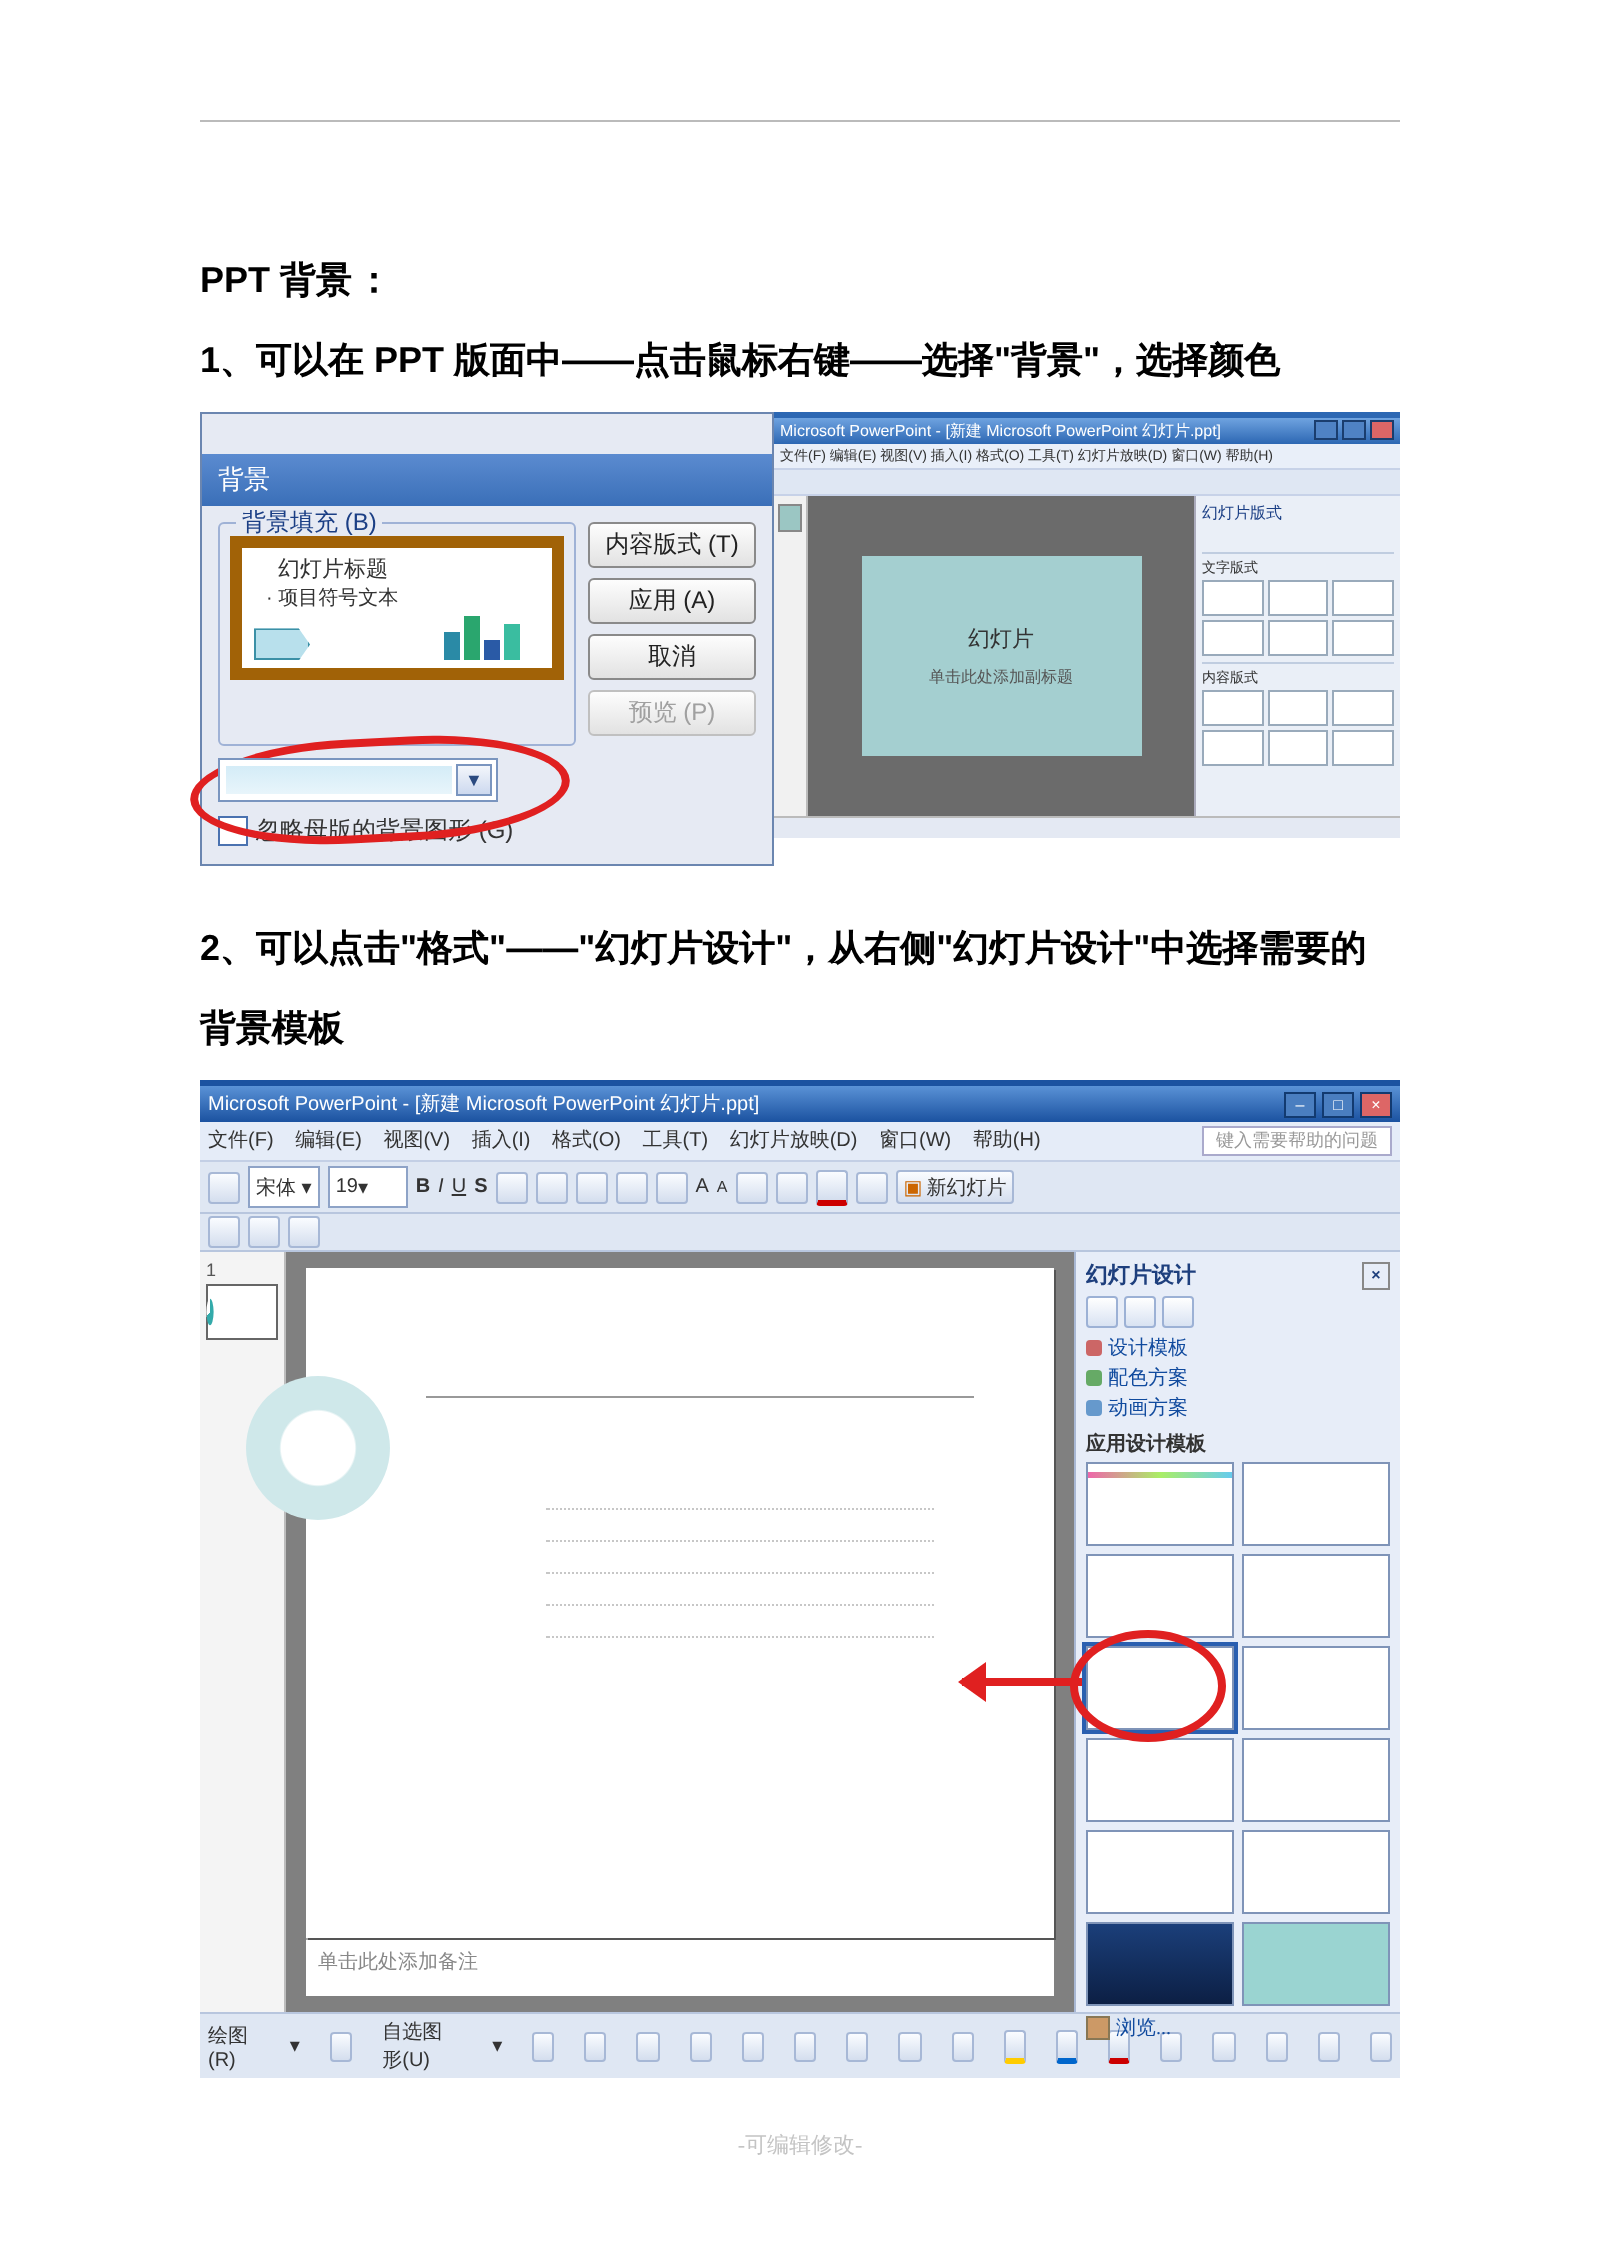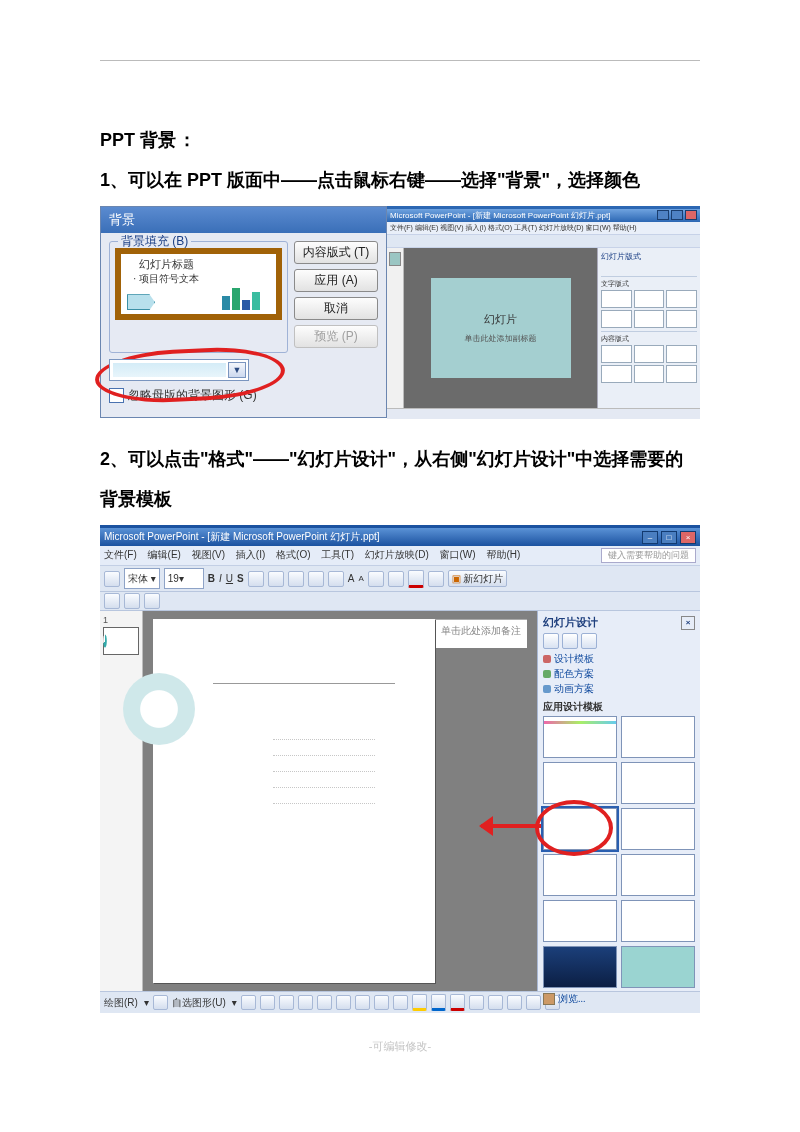--- a/index.html
+++ b/index.html
@@ -43,20 +43,21 @@
     background: #e6eaf3;
     border: 1px solid #6b86b0;
     position: relative;
     font-family: "Microsoft YaHei", sans-serif;
   }
   .dialog-title {
     background: linear-gradient(#5b8bd0, #3a6fb8);
     color: #fff;
     font-size: 13px;
     padding: 4px 8px;
+    margin-top: 20px;
   }
   .dialog-body {
     padding: 8px 8px 6px 8px;
     display: flex;
     gap: 6px;
   }
   .fieldset {
     flex: 1;
     border: 1px solid #9fb2d6;
     border-radius: 3px;
@@ -209,21 +210,21 @@
     display:flex; align-items:center; gap:4px;
     font-size:10px;
   }
   .s2-tb-sel { background:#fff; border:1px solid #8ea3c7; padding:2px 3px; height:15px; display:flex;align-items:center;}
   .s2-tb-icon { width:14px; height:14px; background:linear-gradient(#fafcff,#d4deee); border:1px solid #a7b8d6; border-radius:2px;}
   .s2-main { display:flex; height:380px; background:#fff;}
   .s2-outline { width:36px; background:#f4f4f4; border-right:1px solid #bdbdbd; padding:4px 3px;}
   .s2-outline .num { font-size:9px; color:#555;}
   .s2-outline .thumb { height:26px; background:#fff; border:1px solid #666; margin-top:2px; position:relative;}
   .s2-outline .thumb::before { content:''; position:absolute; left:-2px; top:2px; bottom:2px; width:6px; background:conic-gradient(#3aa 0 60%, #fff 0); border-radius:50%; transform:scale(0.6);}
-  .s2-edit { flex:1; background:#808080; padding:8px 10px; display:flex; flex-direction:row;}
+  .s2-edit { flex:1; background:#808080; padding:8px 10px; display:flex; flex-direction:column;}
   .s2-slide { background:#fff; flex:1; position:relative; box-shadow:1px 1px 0 #555;}
   .s2-slide .ring {
     position:absolute; left:-30px; top:54px; width:72px; height:72px;
     background: radial-gradient(circle at 50% 50%, #fff 0 36%, #cfe8ea 38% 100%);
     border-radius:50%;
   }
   .s2-slide .title-line {
     position:absolute; left:60px; right:40px; top:64px; border-top:1px solid #999; height:1px;
   }
   .s2-slide .sub-lines { position:absolute; left:120px; top:120px; right:60px;}
@@ -252,21 +253,21 @@
   .s2-arrow {
     position:absolute; width:60px; height:4px; background:#e02020;
   }
   .s2-arrow::before {
     content:''; position:absolute; left:-12px; top:-8px; border:10px solid transparent; border-right:14px solid #e02020;
   }
   .s2-browse { color:#104a9e; font-size:10px; margin-top:4px; display:flex;align-items:center;gap:3px;font-family:Liberation Serif, serif;}
   .s2-browse .ico{width:10px;height:10px;background:#c96;border:1px solid #875;}
   .s2-bottom-toolbar {
     background:#dfe7f3; border-top:1px solid #b8c6de; padding:2px 4px; font-size:10px;
-    display:flex; align-items:center; gap:4px;
+    display:flex; align-items:center; gap:15px;
   }
   .s2-bottom-toolbar .lbl{ margin-right:2px;}
   .s2-bottom-toolbar .shp{ width:13px;height:13px;border:1px solid #a7b8d6;background:linear-gradient(#fafcff,#d4deee);border-radius:2px;}
   .s2-status {
     background:#e4e9f3; border-top:1px solid #b0bed6; padding:2px 6px; font-size:10px;
     display:flex; gap:40px; color:#333;
   }
   .footer {
     text-align:center; color:#c4c4c4; font-size:11px; margin-top:26px;
     font-family: "SimSun", serif;

